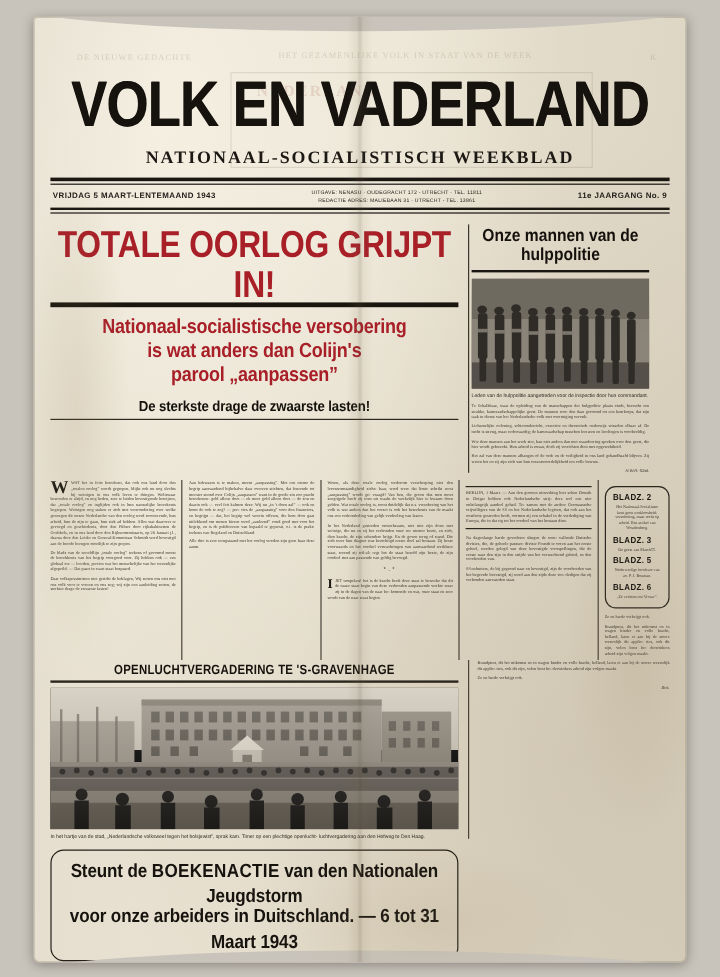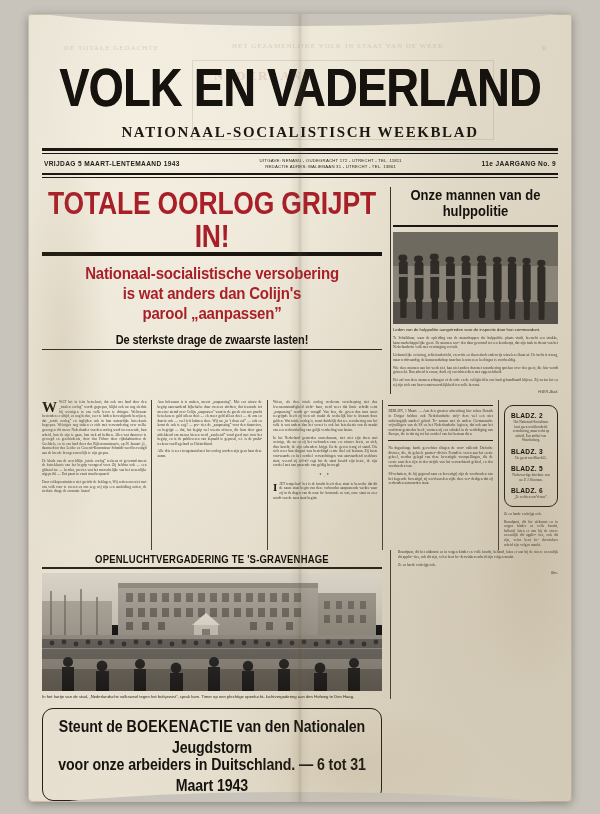--- a/index.html
+++ b/index.html
@@ -67,21 +67,21 @@
   .infobar{display:flex;align-items:center;justify-content:space-between;padding:3.5px 2px 3.5px 2px;}
   .infobar .left{font-size:6.6px;letter-spacing:.35px;color:#23201b;font-weight:bold;}
   .infobar .mid{font-size:4.3px;line-height:6px;letter-spacing:.2px;color:#2a261f;text-align:center;}
   .infobar .right{font-size:6.6px;letter-spacing:.35px;color:#23201b;font-weight:bold;}
   .rule-bot{height:2.2px;background:#1a1713;}
   .rule-bot2{height:1px;background:#1a1713;margin-top:2px;}
 
   
   .headzone{display:flex;margin-top:9px;}
   .headleft{width:348px;padding-right:8px;box-sizing:border-box;}
-  .headright{width:168px;border-left:1px solid #3a342b;padding-left:2px;box-sizing:border-box;}
+  .headright{width:151px;border-left:1px solid #3a342b;padding-left:2px;box-sizing:border-box;}
 
   .h1{
     color:#a81f28;font-weight:bold;font-size:26.5px;line-height:28px;
     text-align:center;letter-spacing:-0.2px;
     transform:scaleY(1.18);transform-origin:center top;
     font-family:"Liberation Sans",sans-serif;
   }
   .h1rule{height:4.2px;background:#19160f;margin-top:9px;margin-bottom:6px;}
   .h2{
     color:#a81f28;font-weight:bold;font-size:15px;line-height:20px;text-align:center;
@@ -168,21 +168,21 @@
 
 <div id="paper">
 
   <div class="stain s1"></div>
   <div class="stain s2"></div>
   <div class="stain s3"></div>
 
   <div id="sheet">
 
     <div class="ghost">
-      <span class="g1">DE TOTALE GEDACHTE</span>
+      <span class="g1">DE NIEUWE GEDACHTE</span>
       <span class="g2">HET GEZAMENLIJKE VOLK IN STAAT VAN DE WEEK</span>
       <span class="g3">K</span>
       <span class="gbox"></span>
       <span class="gred">NEDERLAND</span>
     </div>
 
     <div class="masthead">
       <div class="mast-title">VOLK EN VADERLAND</div>
       <div class="mast-sub">NATIONAAL-SOCIALISTISCH WEEKBLAD</div>
       <div class="rule-thick"></div>

